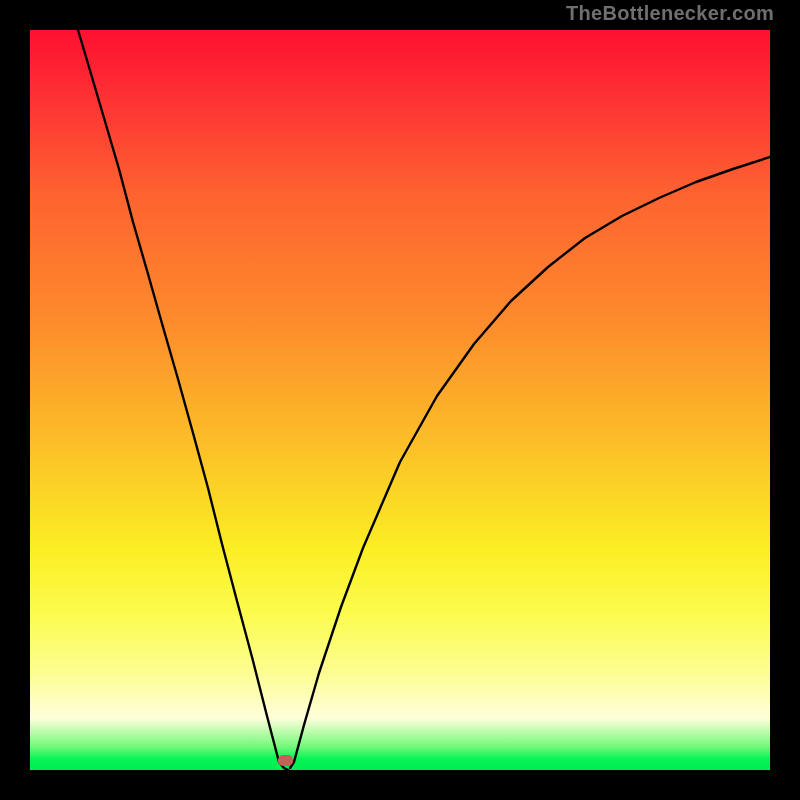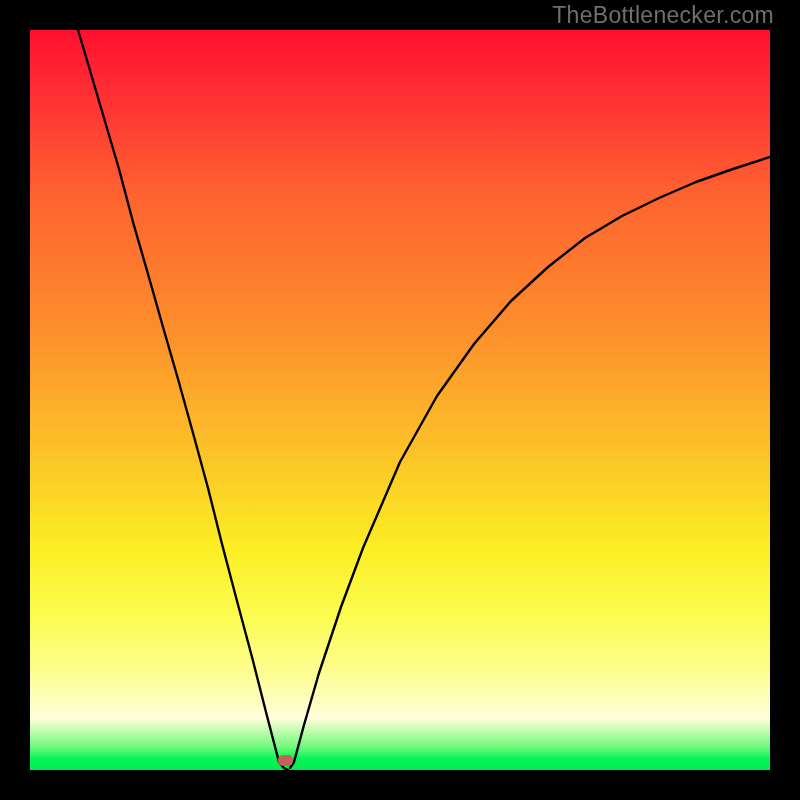--- a/index.html
+++ b/index.html
@@ -15,22 +15,22 @@
     width: 800px;
     height: 800px;
     position: relative;
     background: #000;
   }
   .watermark {
     position: absolute;
     top: 2px;
     right: 26px;
     color: #6f6f6f;
-    font-size: 23px;
-    font-weight: 400;
+    font-size: 20px;
+    font-weight: 700;
     letter-spacing: 0.3px;
     z-index: 30;
   }
   .plot-area {
     position: absolute;
     top: 30px;
     left: 30px;
     width: 740px;
     height: 740px;
     background: linear-gradient(to bottom,

